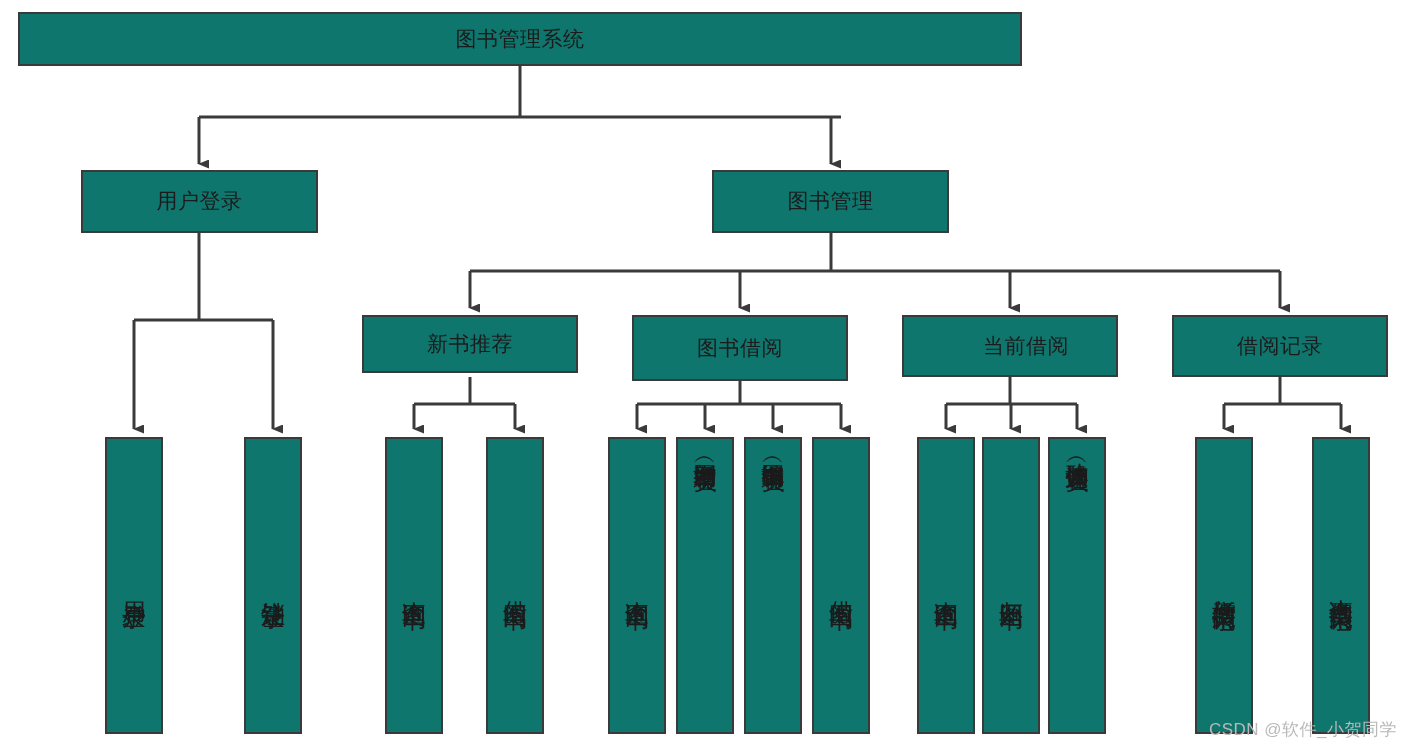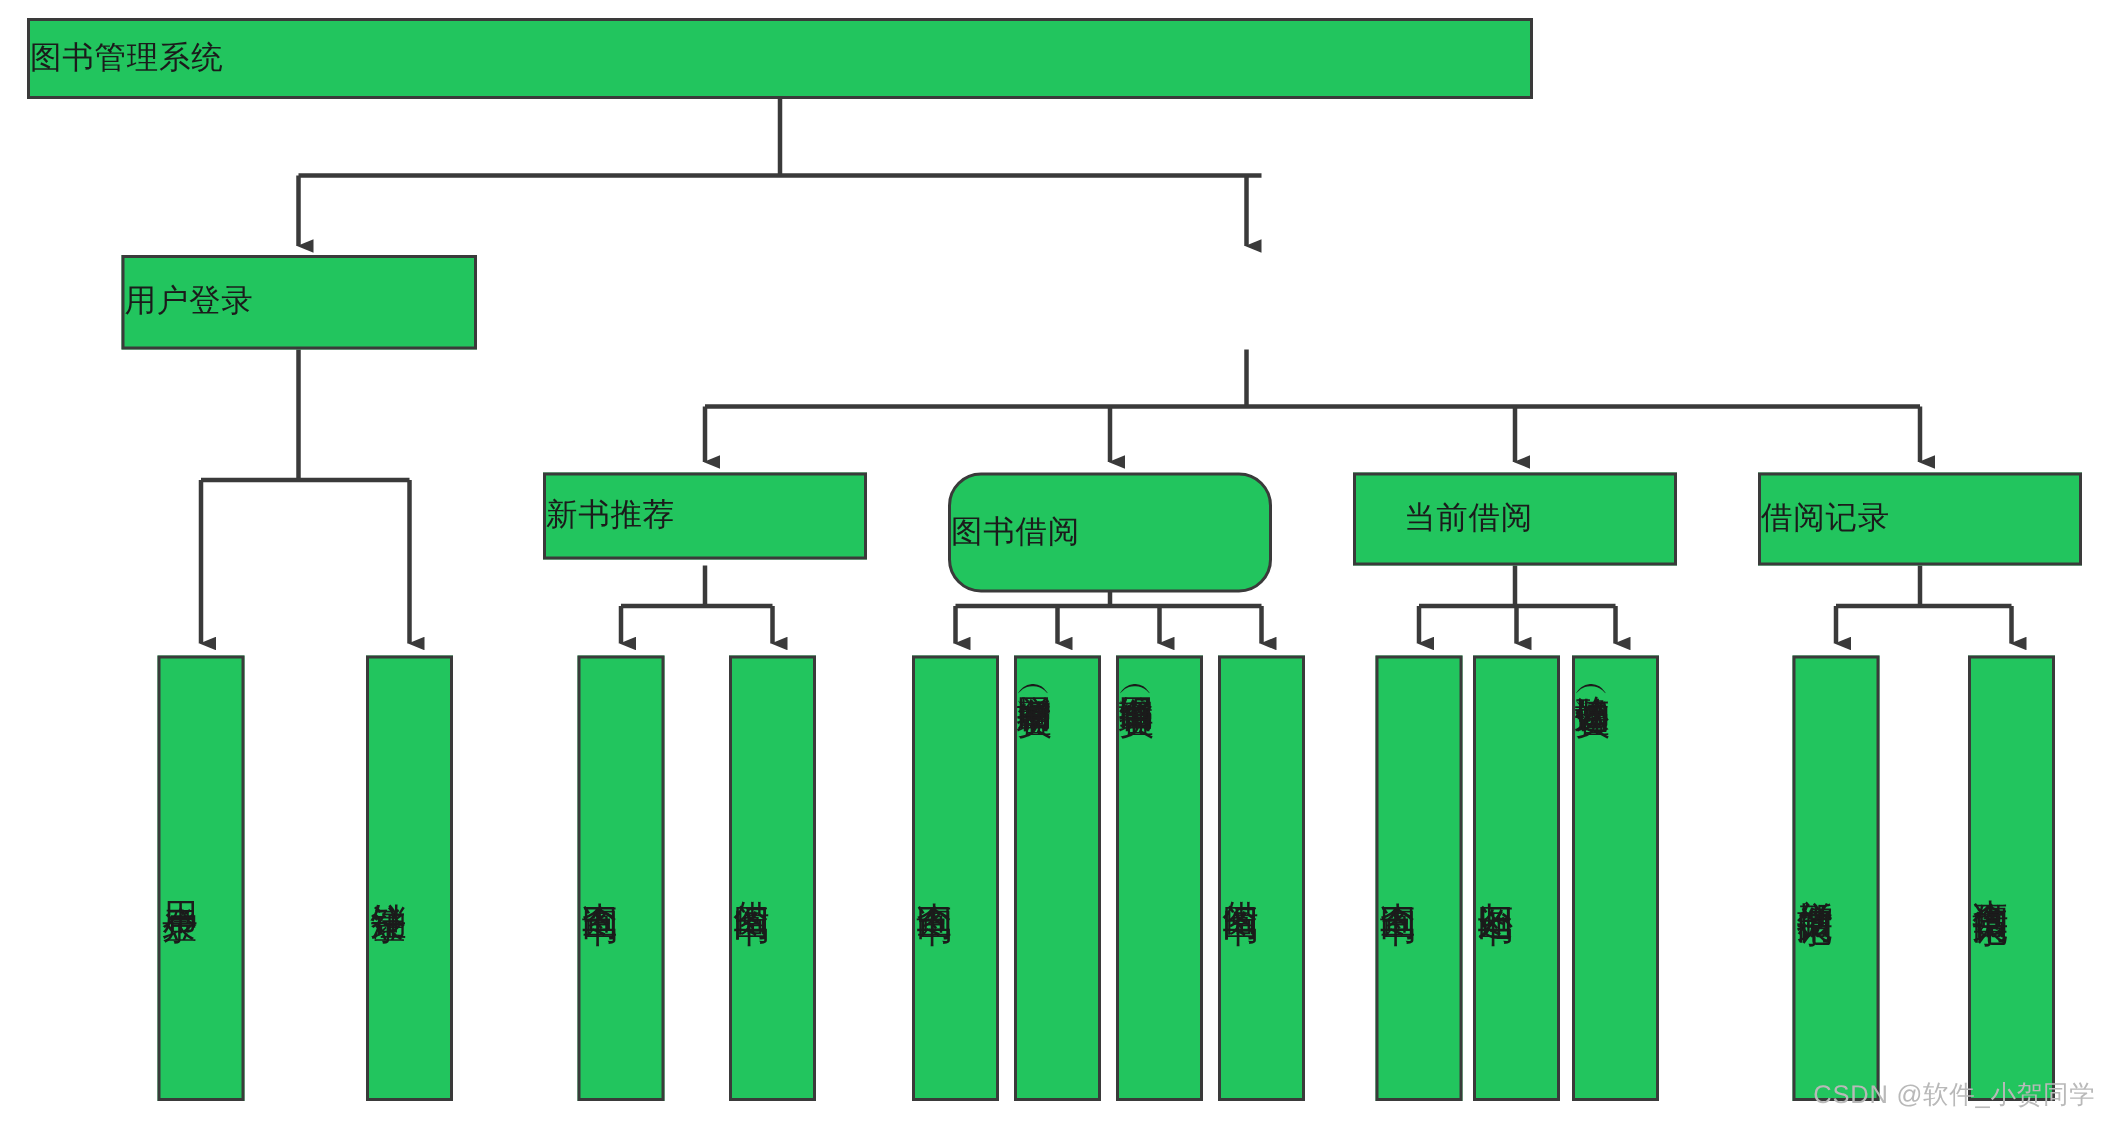--- a/index.html
+++ b/index.html
@@ -22,24 +22,25 @@
   #diagram-svg {
     position: absolute;
     left: 0;
     top: 0;
     width: 1405px;
     height: 747px;
   }
   .node-box {
     position: absolute;
     box-sizing: border-box;
-    background: #22c55e;
+    background: #0f766e;
     border: 2px solid #3a3a3a;
     display: flex;
     align-items: center;
+    justify-content: center;
     color: #1b1b1b;
   }
   .node-label {
     display: block;
     text-align: center;
     line-height: 1.18;
     color: #1b1b1b;
     white-space: pre;
   }
   .horizontal .node-label {
@@ -133,26 +134,29 @@
   </svg>
 
   <div class="node-box horizontal" style="left:18px; top:12px; width:1004px; height:54px;">
     <span class="node-label">图书管理系统</span>
   </div>
 
   <div class="node-box horizontal" style="left:81px; top:170px; width:237px; height:63px;">
     <span class="node-label">用户登录</span>
   </div>
 
+  <div class="node-box horizontal" style="left:712px; top:170px; width:237px; height:63px;">
+    <span class="node-label">图书管理</span>
+  </div>
 
   <div class="node-box horizontal" style="left:362px; top:315px; width:216px; height:58px;">
     <span class="node-label">新书推荐</span>
   </div>
 
-  <div class="node-box horizontal" style="left:632px; top:315px; width:216px; height:80px;border-radius:22px;">
+  <div class="node-box horizontal" style="left:632px; top:315px; width:216px; height:66px;">
     <span class="node-label">图书借阅</span>
   </div>
 
   <div class="node-box horizontal" style="left:902px; top:315px; width:216px; height:62px;padding-left:32px;">
     <span class="node-label">当前借阅</span>
   </div>
 
   <div class="node-box horizontal" style="left:1172px; top:315px; width:216px; height:62px;">
     <span class="node-label">借阅记录</span>
   </div>

